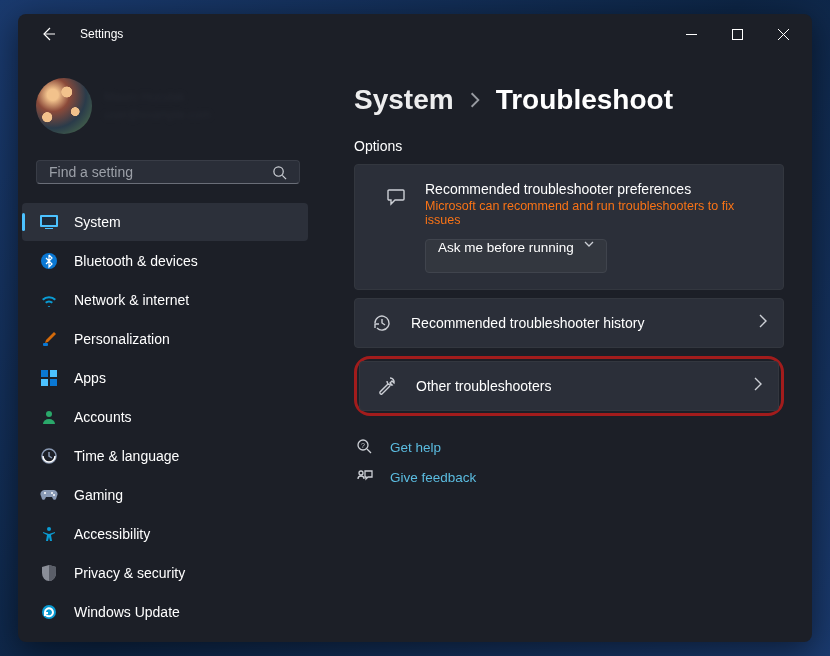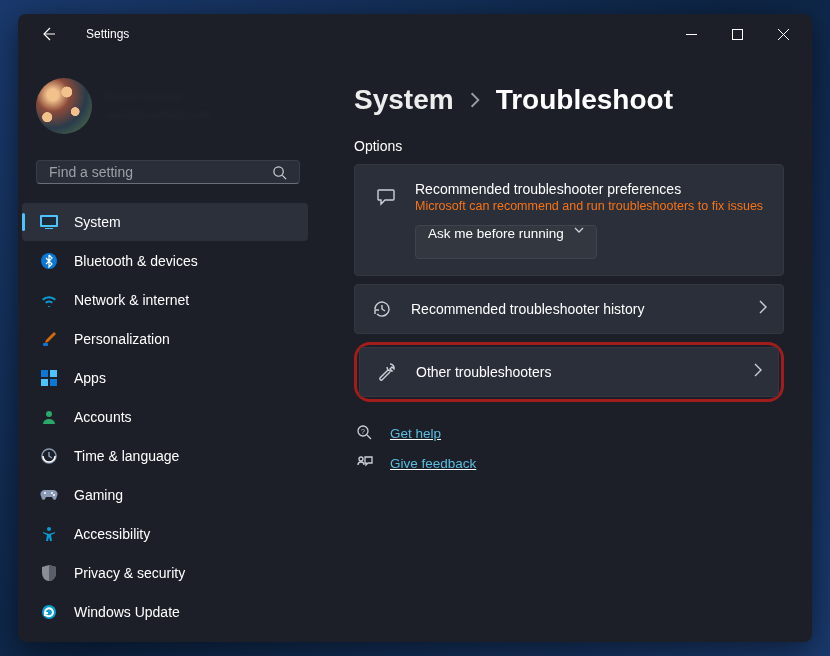--- a/index.html
+++ b/index.html
@@ -39,21 +39,21 @@
       width: 32px;
       height: 32px;
       display: flex;
       align-items: center;
       justify-content: center;
       cursor: pointer;
     }
     .titlebar .title {
       font-size: 12px;
       font-weight: 400;
-      margin-left: 22px;
+      margin-left: 16px;
     }
     .titlebar .spacer { flex: 1; }
     .winctrl {
       width: 46px;
       height: 32px;
       display: flex;
       align-items: center;
       justify-content: center;
       cursor: pointer;
     }
@@ -208,21 +208,21 @@
     .card .csub {
       font-size: 12.5px;
       color: #f97316;
       margin-top: 2px;
     }
     .card .arrow {
       color: #cdd0d6;
     }
     .card.prefs {
       align-items: flex-start;
-      padding: 16px 16px 16px 20px;
+      padding: 16px 16px 16px 30px;
     }
     .card.prefs .cicon { margin-top: 6px; }
     .highlight {
       border: 3px solid #a21c1c;
       border-radius: 16px;
       padding: 2px;
       margin-bottom: 8px;
     }
     .highlight .card { margin-bottom: 0; }
     .dropdown {
@@ -242,21 +242,20 @@
       display: flex;
       flex-direction: column;
       gap: 12px;
     }
     .link {
       display: flex;
       align-items: center;
       gap: 14px;
       font-size: 13.5px;
       cursor: pointer;
-      text-decoration: underline;
     }
     .link .licon {
       width: 22px;
       display: flex;
       justify-content: center;
     }
     .link .ltext { color: #5bbce0; }
     .navlist::-webkit-scrollbar { width: 4px; }
     .navlist::-webkit-scrollbar-thumb { background: #3a3e48; border-radius: 2px; }
   </style>

